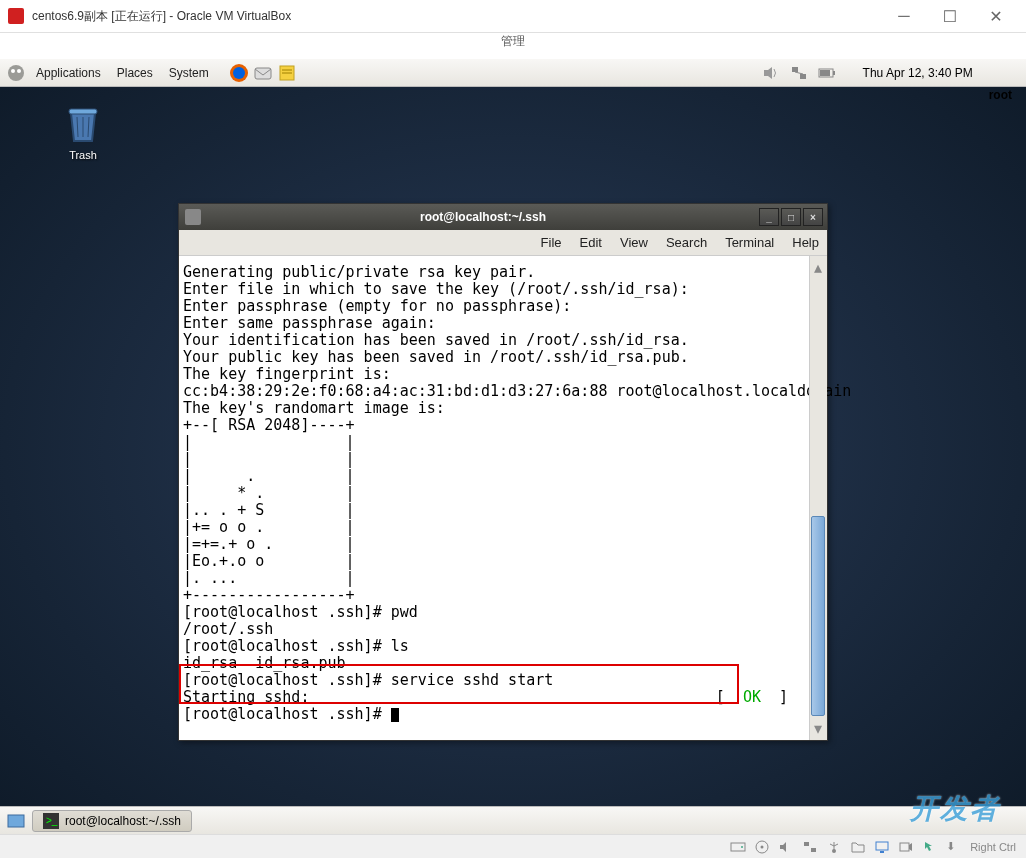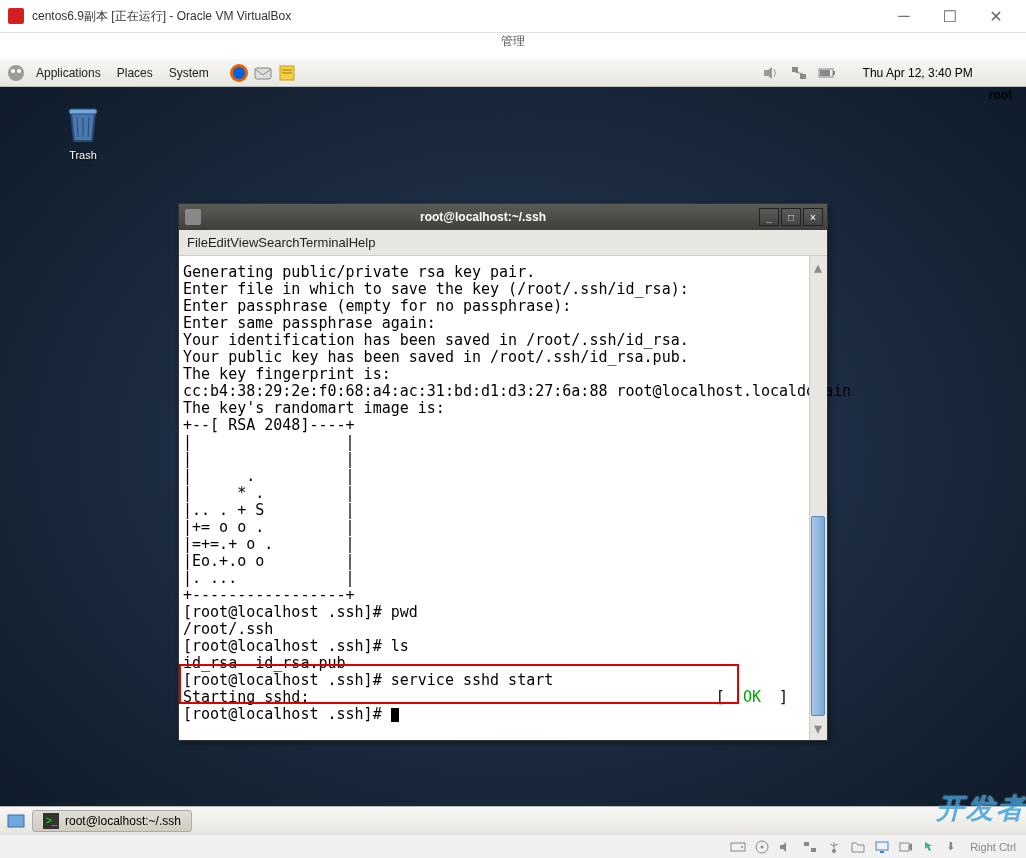--- a/index.html
+++ b/index.html
@@ -32,33 +32,33 @@
 .desktop-icon { display: flex; flex-direction: column; align-items: center; color: #fff; font-size: 11px; text-align: center; text-shadow: 1px 1px 2px #000; }
 .icon-img { width: 48px; height: 48px; margin-bottom: 2px; }
 
 
 .term-window { position: absolute; left: 178px; top: 144px; width: 650px; background: #e8e6e0; border: 1px solid #333; box-shadow: 2px 2px 6px rgba(0,0,0,0.4); }
 .term-title { height: 26px; background: linear-gradient(#5a5a56, #3f3f3b); color: #fff; display: flex; align-items: center; font-size: 12px; font-weight: bold; }
 .term-title-icon { width: 16px; height: 16px; margin: 0 6px; background: #888; border-radius: 2px; }
 .term-title-text { flex: 1; text-align: center; }
 .term-win-btns { display: flex; gap: 2px; margin-right: 4px; }
 .term-win-btn { width: 20px; height: 18px; background: linear-gradient(#5a5a56,#444); border: 1px solid #222; color: #ddd; font-size: 10px; display: flex; align-items: center; justify-content: center; }
-.term-menus { height: 26px; background: #e8e6e0; display: flex; align-items: center; padding: 0 8px; font-size: 13px; color: #222; border-bottom: 1px solid #ccc; }
+.term-menus { height: 26px; background: #e8e6e0; display: flex; align-items: center; padding: 0 8px; gap: 18px; font-size: 13px; color: #222; border-bottom: 1px solid #ccc; justify-content: flex-end; }
 .term-body { position: relative; background: #fff; height: 484px; }
 .term-content { font-family: "DejaVu Sans Mono","Courier New",monospace; font-size: 15px; line-height: 17px; padding: 8px 4px; white-space: pre; color: #000; }
 .term-scroll { position: absolute; right: 0; top: 0; bottom: 0; width: 18px; background: #e8e6e0; border-left: 1px solid #ccc; }
 .term-scroll-thumb { position: absolute; right: 2px; width: 14px; background: linear-gradient(90deg,#a8c8e8,#7aa8d8); border: 1px solid #5a88b8; border-radius: 2px; top: 260px; height: 200px; }
 .highlight-box { position: absolute; border: 2px solid #d00; pointer-events: none; }
 .ok-text { color: #0a0; }
 .cursor-block { display: inline-block; width: 8px; height: 14px; background: #000; vertical-align: middle; }
 
 
 .gnome-bottom { position: absolute; bottom: 0; left: 0; right: 0; height: 28px; background: linear-gradient(#f8f7f5,#e8e6e0); border-top: 1px solid #bbb; display: flex; align-items: center; padding: 0 6px; font-size: 12px; }
 .taskbar-item { display: flex; align-items: center; gap: 6px; padding: 2px 10px; background: linear-gradient(#e0ddd5,#d0ccc0); border: 1px solid #aaa; border-radius: 3px; margin-left: 6px; }
-.watermark { position: absolute; right: 0; bottom: 6px; font-size: 28px; font-weight: bold; color: #3a9fd9; opacity: 0.8; font-style: italic; letter-spacing: 2px; text-shadow: 0 0 2px #fff; }
+.watermark { position: absolute; right: 26px; bottom: 6px; font-size: 28px; font-weight: bold; color: #3a9fd9; opacity: 0.8; font-style: italic; letter-spacing: 2px; text-shadow: 0 0 2px #fff; }
 
 
 .vb-status { height: 24px; background: #f0f0f0; border-top: 1px solid #ddd; display: flex; align-items: center; justify-content: flex-end; padding: 0 10px; gap: 8px; font-size: 11px; color: #888; }
 .sb-icon { width: 16px; height: 14px; display: inline-block; }
 </style>
 </head>
 <body>
 
 <div class="vb-titlebar">
   <span class="vb-icon"></span>

